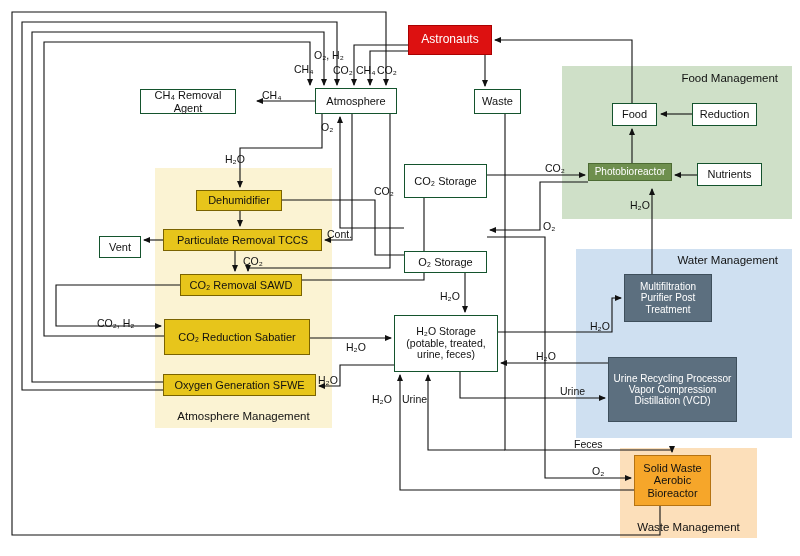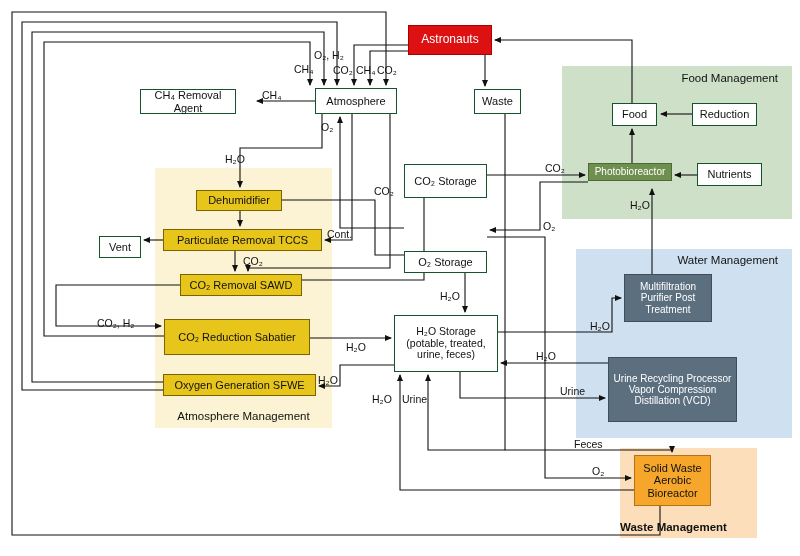--- a/index.html
+++ b/index.html
@@ -30,21 +30,21 @@
   <div class="region" style="left:562px;top:66px;width:230px;height:153px;background:#cfe0c8;">
     <div class="rlabel" style="right:14px;top:6px;">Food Management</div>
   </div>
   <div class="region" style="left:155px;top:168px;width:177px;height:260px;background:#fbf3d3;">
     <div class="rlabel" style="left:0;right:0;bottom:6px;text-align:center;">Atmosphere Management</div>
   </div>
   <div class="region" style="left:576px;top:249px;width:216px;height:189px;background:#cfe0f1;">
     <div class="rlabel" style="right:14px;top:5px;">Water Management</div>
   </div>
   <div class="region" style="left:620px;top:448px;width:137px;height:90px;background:#fcdfba;">
-    <div class="rlabel" style="left:0;right:0;bottom:5px;font-weight:bold;">Waste Management</div>
+    <div class="rlabel" style="left:0;right:0;bottom:5px;text-align:center;">Waste Management</div>
   </div>
 
   <svg id="edges" width="800" height="556">
     <defs>
       <marker id="arw" markerWidth="8" markerHeight="8" refX="6" refY="3" orient="auto" markerUnits="userSpaceOnUse">
         <path d="M0,0 L7,3 L0,6 z" fill="#111"></path>
       </marker>
     </defs>
     <g fill="none" stroke="#111" stroke-width="1.1">
       <path marker-end="url(#arw)" d="M408 45 L354 45 L354 85"></path>

